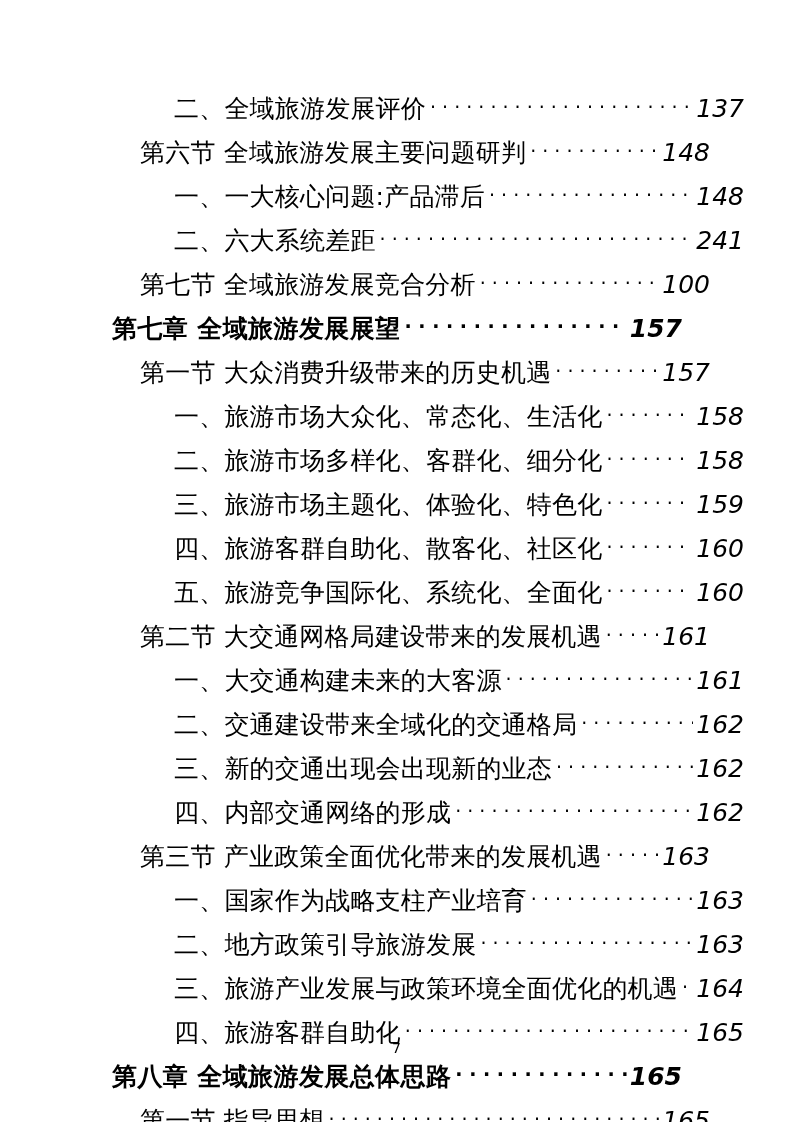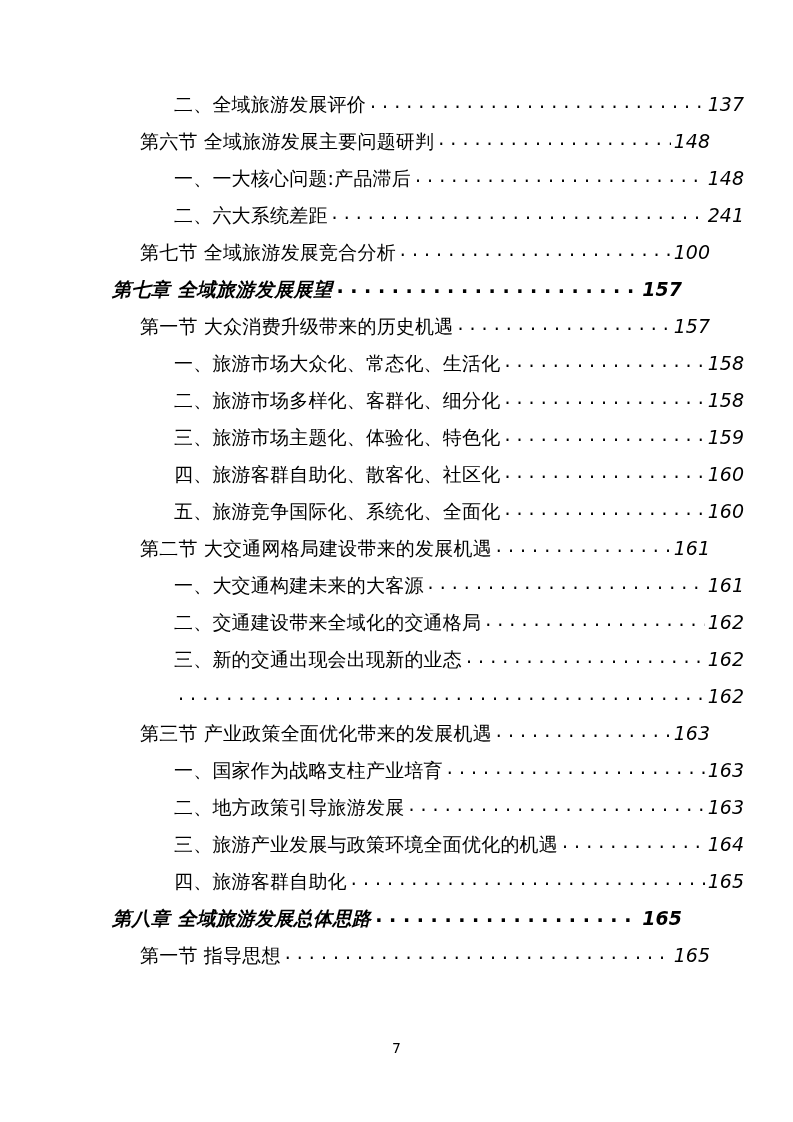--- a/index.html
+++ b/index.html
@@ -22,21 +22,21 @@
   .toc {
     position: absolute;
     left: 112px;
     top: 92px;
     width: 570px;
   }
   .toc-entry {
     display: flex;
     align-items: baseline;
     width: 100%;
-    font-size: 19px;
+    font-size: 25px;
     line-height: 1.0;
     margin-bottom: 15px;
     white-space: nowrap;
   }
   .toc-entry .title {
     flex: 0 0 auto;
     letter-spacing: 0.2px;
   }
   .toc-entry .leader {
     flex: 1 1 auto;
@@ -68,21 +68,21 @@
   .lvl-chapter .leader::before {
     font-weight: bold;
   }
   .lvl-section {
     margin-left: 28px;
     justify-content: center;
   }
   .lvl-sub {
     margin-left: 62px;
   }
-  .lvl-chapter .title { letter-spacing: 0.4px; font-style: italic; }
+  .lvl-chapter .title { letter-spacing: 0.4px; }
   .page-number {
     position: absolute;
     left: 0;
     right: 0;
     top: 1040px;
     text-align: center;
     font-size: 14px;
     color: #000;
   }
 </style>
@@ -165,20 +165,21 @@
         <span class="title">二、交通建设带来全域化的交通格局</span>
         <span class="leader"></span>
         <span class="pageno">162</span>
       </div>
       <div class="toc-entry lvl-sub">
         <span class="title">三、新的交通出现会出现新的业态</span>
         <span class="leader"></span>
         <span class="pageno">162</span>
       </div>
       <div class="toc-entry lvl-sub">
+        <span class="title">四、内部交通网络的形成</span>
         <span class="leader"></span>
         <span class="pageno">162</span>
       </div>
       <div class="toc-entry lvl-section">
         <span class="title">第三节 产业政策全面优化带来的发展机遇</span>
         <span class="leader"></span>
         <span class="pageno">163</span>
       </div>
       <div class="toc-entry lvl-sub">
         <span class="title">一、国家作为战略支柱产业培育</span>

